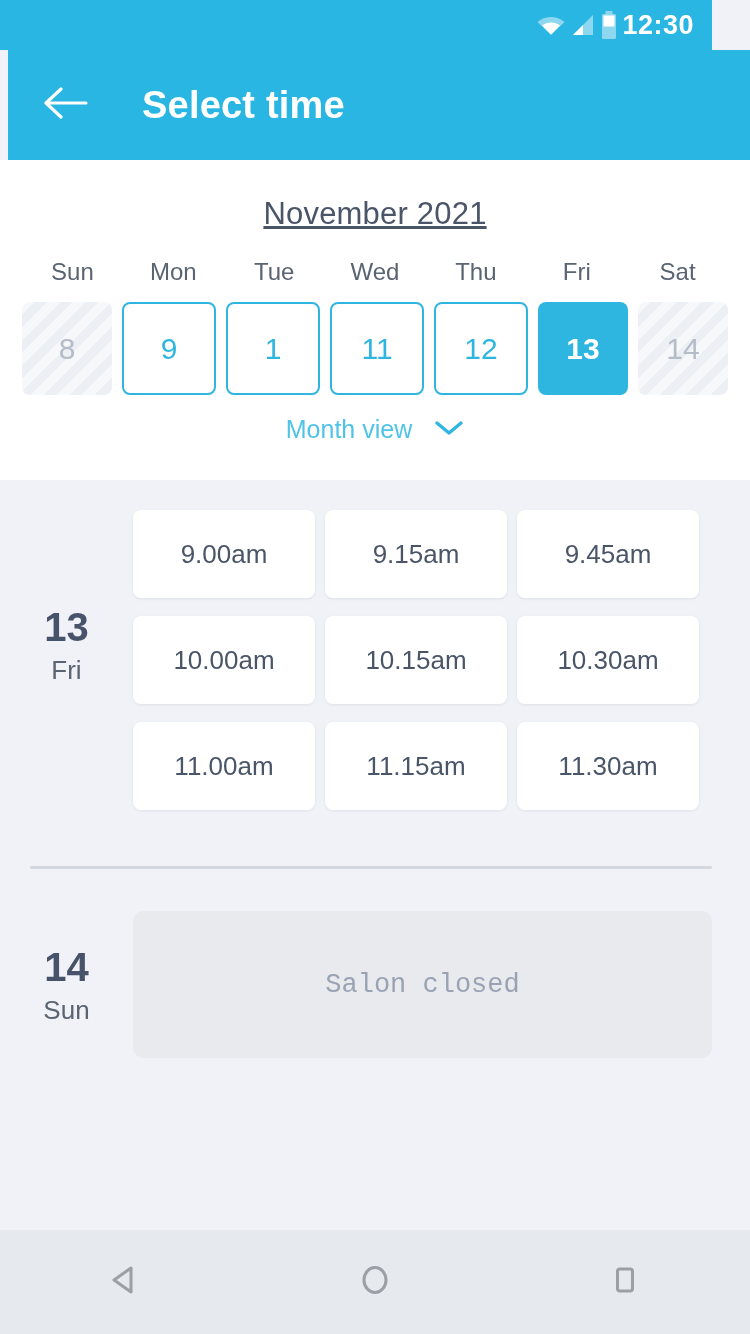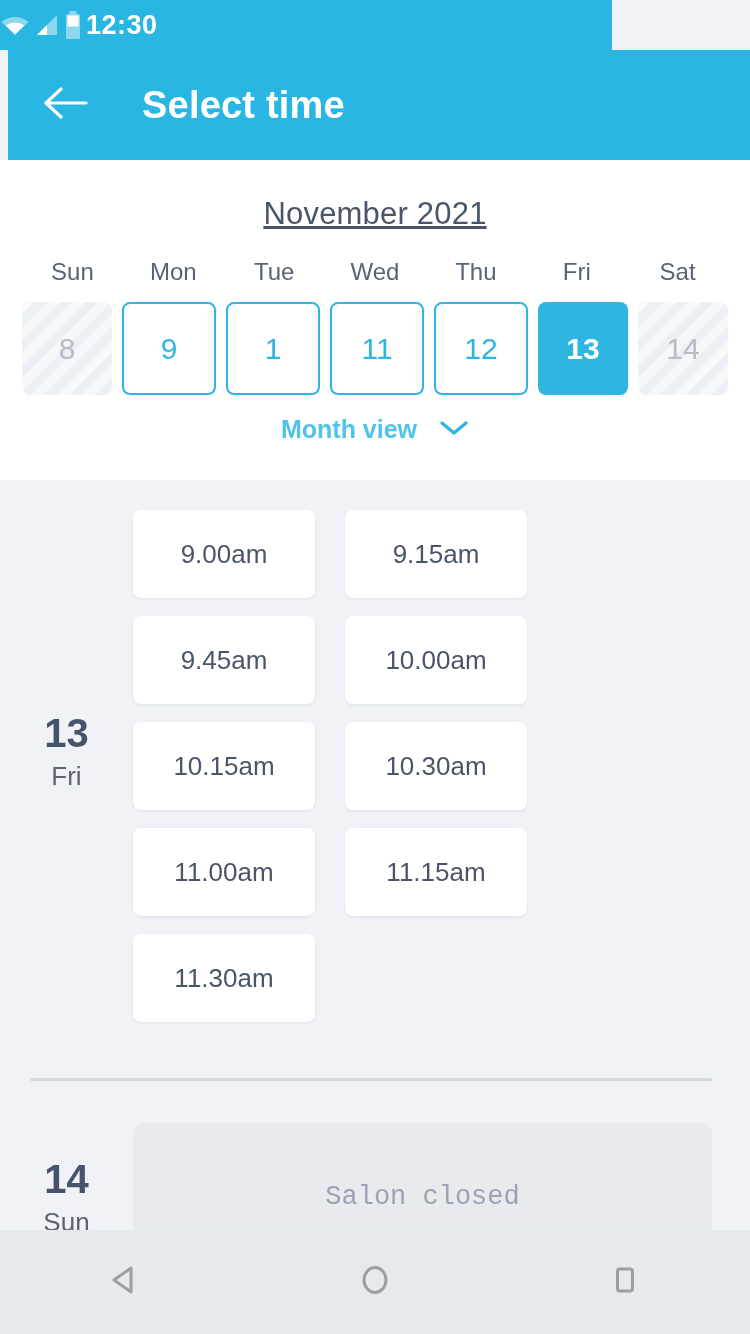--- a/index.html
+++ b/index.html
@@ -6,23 +6,23 @@
   html, body {
     width:750px; height:1334px;
     font-family:"Liberation Sans", sans-serif;
     background:#f0f2f7;
     overflow:hidden;
   }
   .phone { position:relative; width:750px; height:1334px; background:#f0f2f7; }
 
   
   .statusbar {
-    position:absolute; top:0; left:0; width:612px; height:50px;
+    position:absolute; top:0; left:0; width:712px; height:50px;
     background:#29b6e3;
-    display:flex; align-items:center; 
+    display:flex; align-items:center; justify-content:flex-end;
     padding-right:18px; gap:4px;
   }
   .sb-icon { display:flex; align-items:center; justify-content:center; }
   .sb-time {
     color:#ffffff; font-size:27px; font-weight:bold;
     letter-spacing:0.5px; line-height:1;
   }
 
   
   .appbar {
@@ -70,21 +70,21 @@
       rgba(0,0,0,0) 9px, rgba(0,0,0,0) 18px);
   }
   .day.available {
     background:#ffffff; border:2px solid #2fb6e0; color:#2fb6e0;
   }
   .day.selected {
     background:#2fb6e0; color:#ffffff; font-weight:bold;
   }
   .monthview {
     display:flex; align-items:center; justify-content:center;
-    gap:22px; margin-top:20px; cursor:pointer;font-weight:bold;
+    gap:22px; margin-top:20px; cursor:pointer;
   }
   .monthview-label { font-size:25px; color:#4fc3e8; }
 
   
   .slots-area {
     position:absolute; top:480px; left:0; width:750px; height:750px;
     background:#f0f2f7; overflow:hidden;
   }
   .day-group { display:flex; padding-left:0; }
   .day-label {
@@ -93,21 +93,21 @@
     align-items:center; justify-content:center;
   }
   .day-label .dnum {
     font-size:40px; font-weight:bold; color:#46536b; line-height:1;
   }
   .day-label .dname {
     font-size:26px; color:#5a6472; margin-top:10px; line-height:1;
   }
   .slots-grid {
     flex:1 1 auto; display:flex; flex-wrap:wrap;
-    gap:18px 30px; padding:30px 34px 0 0; align-content:flex-start;
+    gap:18px 10px; padding:30px 34px 0 0; align-content:flex-start;
   }
   .slot {
     width:182px; height:88px; background:#ffffff; border-radius:8px;
     display:flex; align-items:center; justify-content:center;
     font-size:26px; color:#4a5568; cursor:pointer;
     box-shadow:0 1px 3px rgba(70,83,107,0.10);
   }
   .divider {
     height:3px; background:#d3d8e0; margin:56px 38px 0 30px;
     border-radius:2px;

